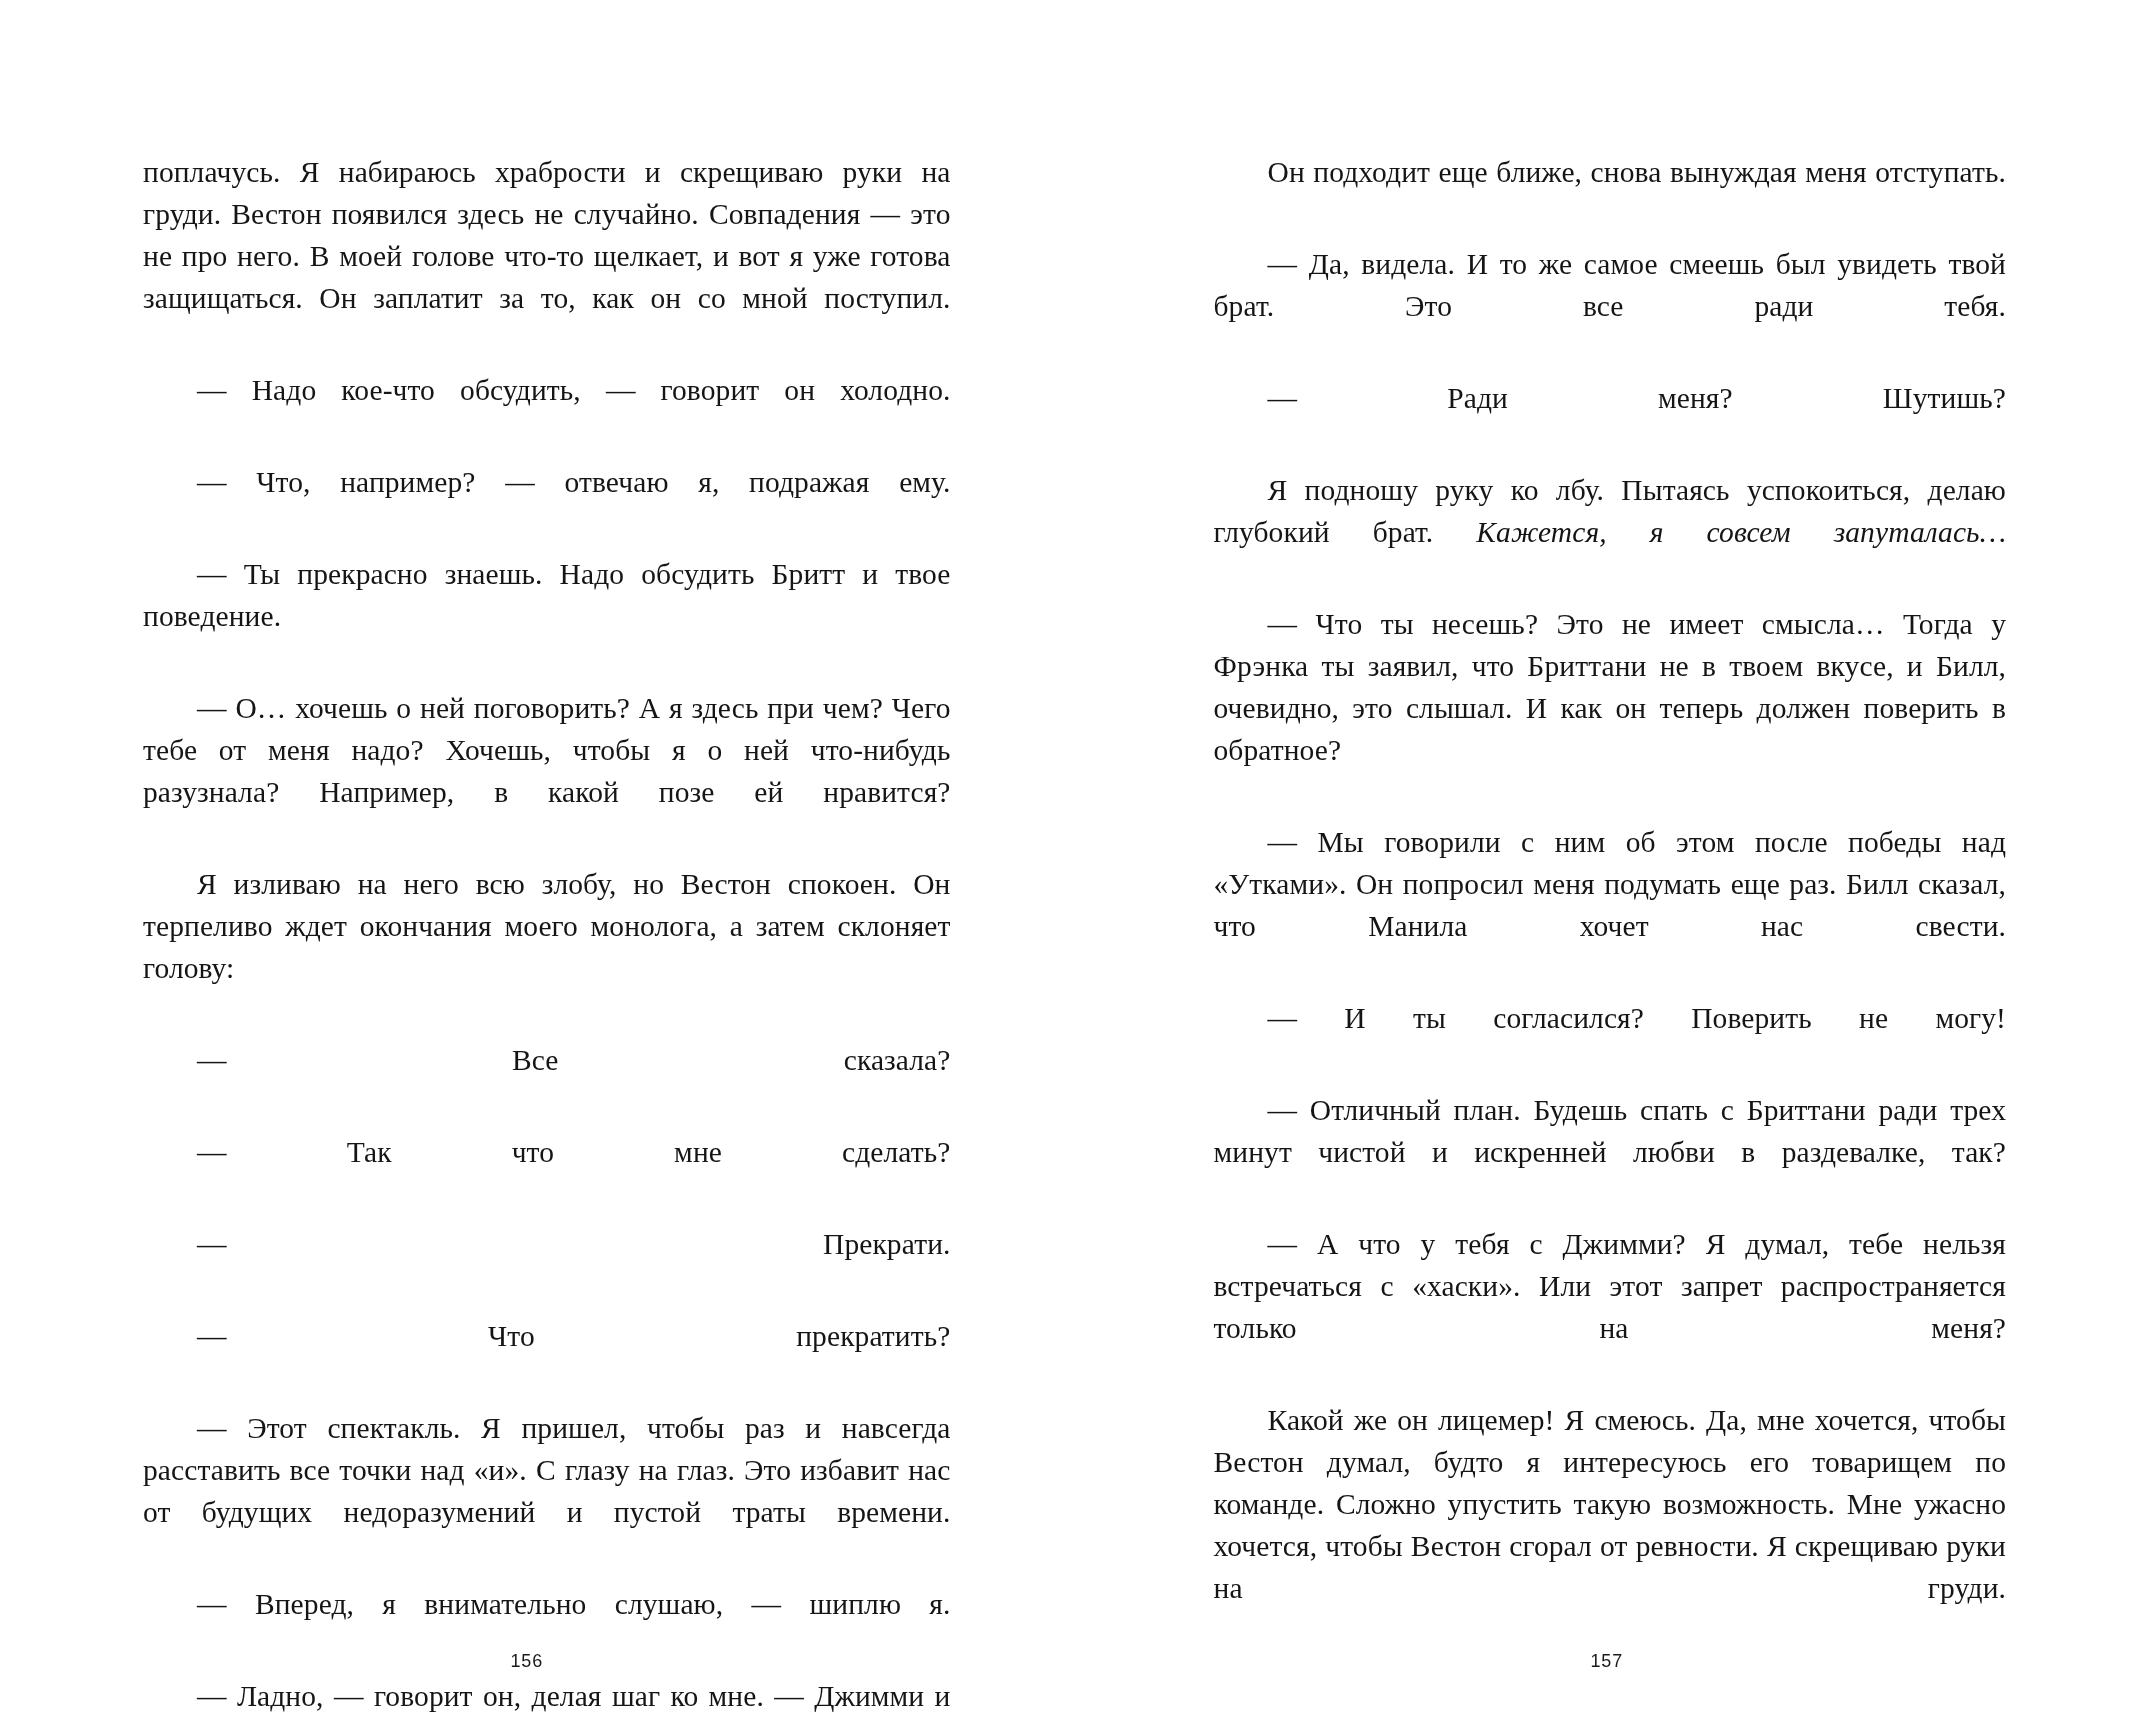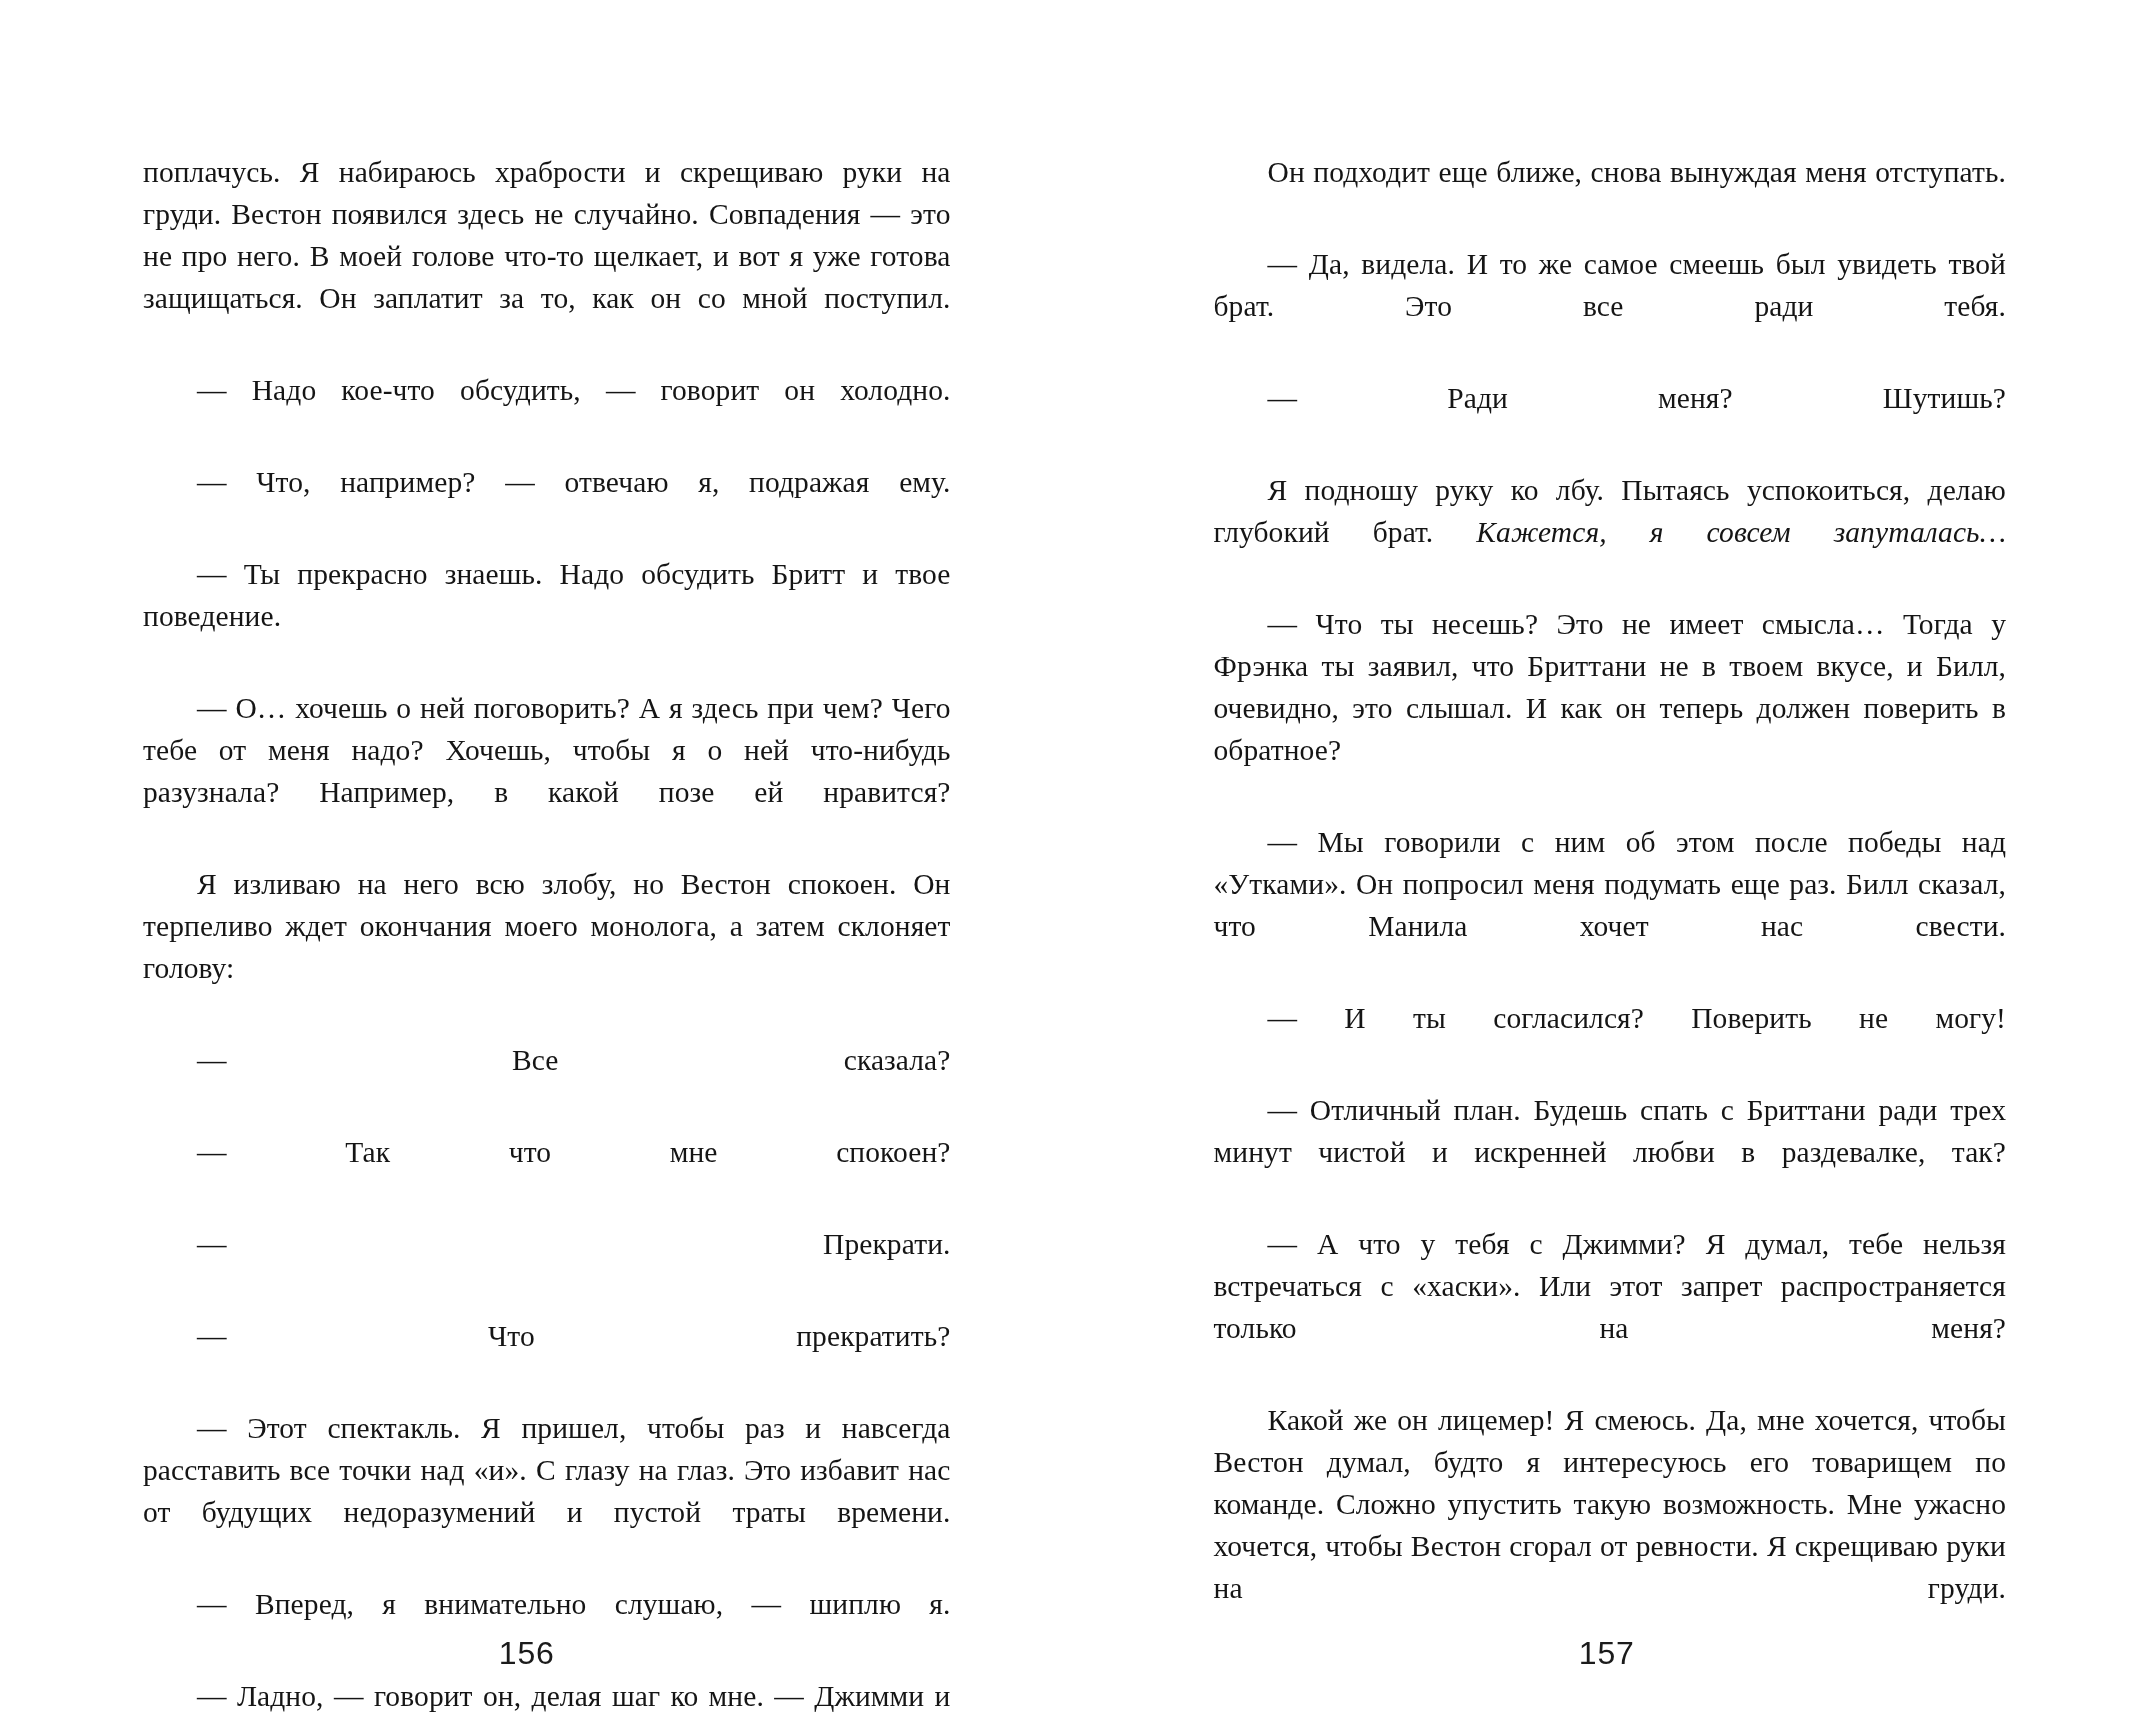--- a/index.html
+++ b/index.html
@@ -65,42 +65,42 @@
 
   .italic { font-style: italic; }
 
   .folio {
     position: absolute;
     bottom: 48px;
     left: 0;
     right: 0;
     text-align: center;
     font-family: "Liberation Sans", "DejaVu Sans", sans-serif;
-    font-size: 32px;
+    font-size: 18px;
     letter-spacing: 0.9px;
     color: #1b1b1b;
   }
   .page-left .folio  { padding-right: 22px; }
   .page-right .folio { padding-right: 13px; }
 </style>
 </head>
 <body>
 
 <div class="spread">
 
   <div class="page page-left">
     <div class="textblock">
       <p class="">поплачусь. Я набираюсь храбрости и скрещиваю руки на груди. Вестон появился здесь не случайно. Совпадения — это не про него. В моей голове что-то щелкает, и вот я уже готова защищаться. Он заплатит за то, как он со мной поступил.</p>
       <p class="dialogue">— Надо кое-что обсудить, — говорит он холодно.</p>
       <p class="dialogue">— Что, например? — отвечаю я, подражая ему.</p>
       <p class="dialogue">— Ты прекрасно знаешь. Надо обсудить Бритт и твое поведение.</p>
       <p class="dialogue">— О… хочешь о ней поговорить? А я здесь при чем? Чего тебе от меня надо? Хочешь, чтобы я о ней что-нибудь разузнала? Например, в какой позе ей нравится?</p>
       <p class="indent">Я изливаю на него всю злобу, но Вестон спокоен. Он терпеливо ждет окончания моего монолога, а затем склоняет голову:</p>
       <p class="dialogue">— Все сказала?</p>
-      <p class="dialogue">— Так что мне спокоен?</p>
+      <p class="dialogue">— Так что мне сделать?</p>
       <p class="dialogue">— Прекрати.</p>
       <p class="dialogue">— Что прекратить?</p>
       <p class="dialogue">— Этот спектакль. Я пришел, чтобы раз и навсегда расставить все точки над «и». С глазу на глаз. Это избавит нас от будущих недоразумений и пустой траты времени.</p>
       <p class="dialogue">— Вперед, я внимательно слушаю, — шиплю я.</p>
       <p class="dialogue">— Ладно, — говорит он, делая шаг ко мне. — Джимми и ты. Исключено. Ясно?</p>
       <p class="dialogue">— Обхохочешься. Ты флиртуешь с Бритт у меня на глазах и еще смеешь указывать, с кем я могу гулять, а с кем нет?</p>
 
     </div>
     <div class="folio">156</div>
   </div>

